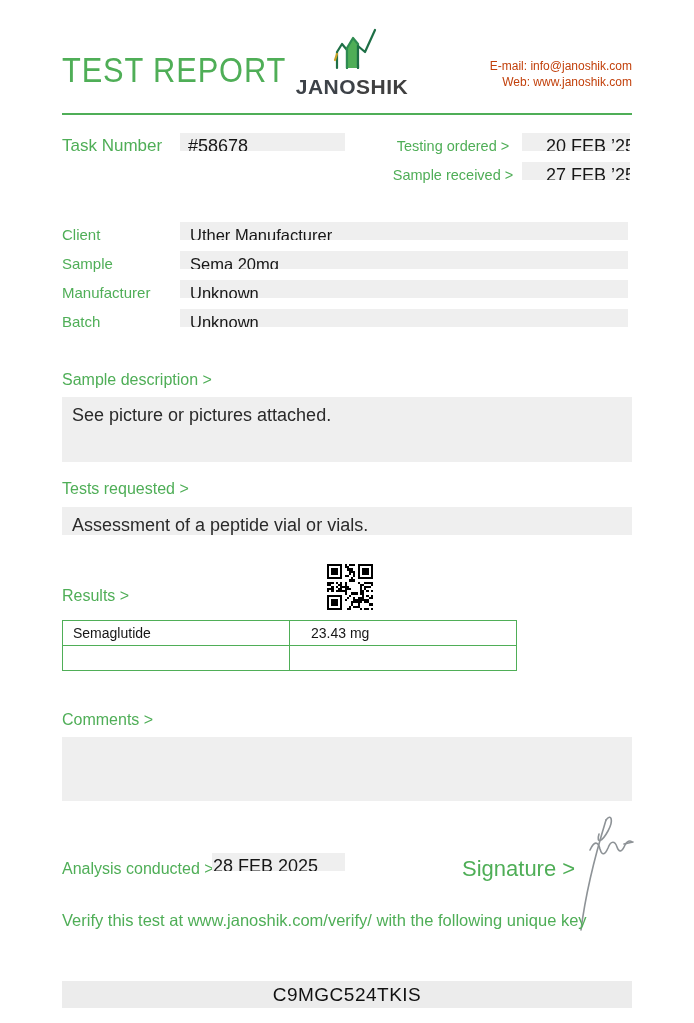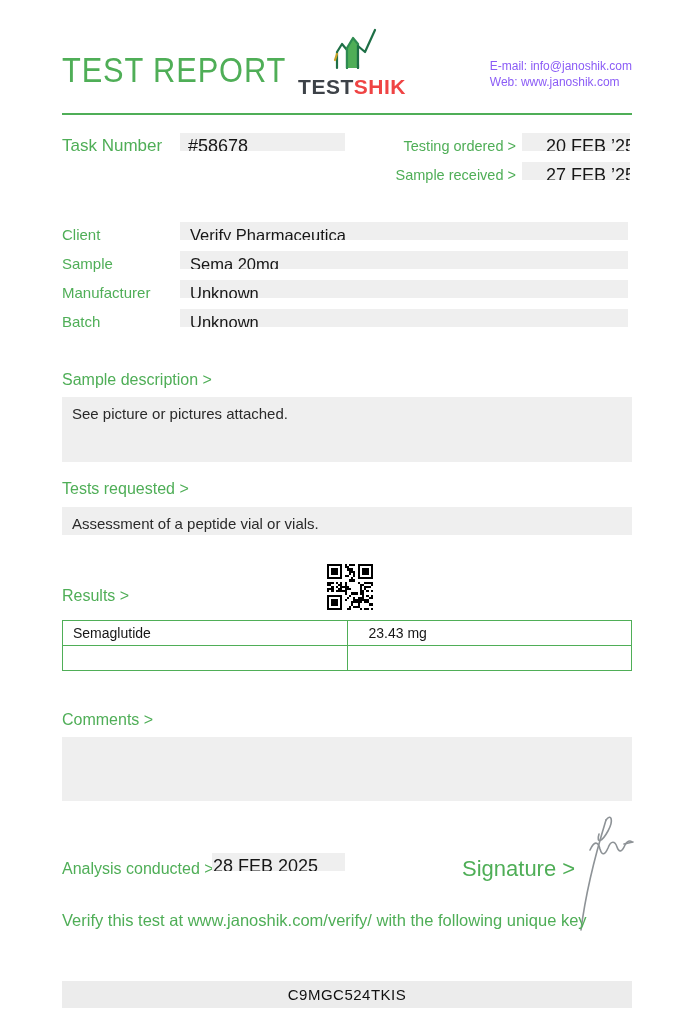--- a/index.html
+++ b/index.html
@@ -11,119 +11,119 @@
   .title {
     left: 62px; top: 50px; font-size: 35px; font-weight: 500;
     color: #4fae57; letter-spacing: 1px;
     transform: scaleX(0.88); transform-origin: left top;
     white-space: nowrap;
   }
 
   .logo { left: 293px; top: 26px; width: 118px; text-align: center; }
   .logo-text { font-size: 21px; font-weight: 700; letter-spacing: 0.5px; margin-top: 1px; }
   .logo-jano { color: #3d4248; }
-  .logo-shik { color: #ef4444; }
+  .logo-shik { color: #404040; }
 
   .contact {
-    right: 62px; top: 58px; text-align: left;
-    font-size: 12px; line-height: 16px; color: #8b5cf6;
+    right: 62px; top: 58px; text-align: right;
+    font-size: 12px; line-height: 16px; color: #c2410c;
   }
 
   .rule { left: 62px; top: 113px; width: 570px; height: 2px; background: #4fae57; }
 
   .green-label { color: #4fae57; white-space: nowrap; }
 
   .field {
     background: #efefef; line-height: 26px; height: 18px;
     white-space: nowrap; overflow: hidden;
   }
 
   .task-label { left: 62px; top: 136px; font-size: 17px; }
   .task-field { left: 180px; top: 133px; width: 165px; padding-left: 8px; font-size: 18px; }
 
-  .date-label { width: 126px; text-align: right; font-size: 14.5px; line-height: 26px; }
+  .date-label { width: 126px; text-align: center; font-size: 14.5px; line-height: 26px; }
   .dl1 { left: 390px; top: 133px; }
   .dl2 { left: 390px; top: 162px; }
   .date-field { left: 522px; width: 108px; padding-left: 24px; font-size: 18px; }
   .df1 { top: 133px; }
   .df2 { top: 162px; }
 
   .info-label { left: 62px; font-size: 15px; line-height: 26px; }
   .info-field { left: 180px; width: 448px; padding-left: 10px; font-size: 16.5px; }
 
   .section-label { left: 62px; font-size: 16px; }
 
   .section-box {
     left: 62px; width: 570px; background: #efefef;
-    font-size: 15px; color: #2a2a2a; padding: 8px 10px;
+    font-size: 18px; color: #2a2a2a; padding: 8px 10px;
   }
 
   .qr { left: 327px; top: 564px; width: 46px; height: 46px; }
 
   table.results {
-    left: 62px; top: 620px; width: 570px;
+    left: 62px; top: 620px; width: 455px;
     border-collapse: collapse; table-layout: fixed;
   }
   table.results td {
     border: 1px solid #4fae57; height: 25px;
     font-size: 14px; padding: 0 0 0 10px; white-space: nowrap; overflow: hidden;
   }
   table.results td.val { padding-left: 21px; }
 
   .analysis-label { left: 62px; top: 856px; font-size: 16px; line-height: 26px; }
   .analysis-field { left: 212px; top: 853px; width: 133px; padding-left: 1px; font-size: 18px; }
   .signature-label { left: 462px; top: 856px; font-size: 22px; line-height: 26px; }
   .signature-img { left: 548px; top: 812px; }
 
   .verify-line { left: 62px; top: 911px; font-size: 16.5px; }
   .verify-field {
     left: 62px; top: 981px; width: 570px; height: 27px; line-height: 27px;
-    background: #ececec; text-align: center; font-size: 15px;
+    background: #ececec; text-align: center; font-size: 19px;
     letter-spacing: 0.5px; color: #111;
   }
 </style>
 </head>
 <body>
 
 <div class="abs title">TEST REPORT</div>
 
 <div class="abs logo">
   <span>
     <svg width="58" height="44" viewBox="0 0 58 44">
       <g fill="none" stroke="#1e6f46" stroke-width="2.2" stroke-linejoin="round" stroke-linecap="round">
         <path d="M14 42 V26 L19 18 L24 24 V42" fill="#ffffff"></path>
         <path d="M24 42 V22 L30 12 L35 18 V42" fill="#4fae57" stroke="#2e8b50"></path>
         <path d="M35 42 V20 L42 26 L52 4" fill="#ffffff"></path>
       </g>
       <path d="M12 34 L14 28" stroke="#c9a227" stroke-width="2.2" fill="none" stroke-linecap="round"></path>
     </svg>
   </span>
   <div class="logo-text">
-    <span class="logo-jano">TEST</span><span class="logo-shik">SHIK</span>
+    <span class="logo-jano">JANO</span><span class="logo-shik">SHIK</span>
   </div>
 </div>
 
 <div class="abs contact">
   <div>E-mail: info@janoshik.com</div>
   <div>Web: www.janoshik.com</div>
 </div>
 
 <div class="abs rule"></div>
 
 <div class="abs green-label task-label">Task Number</div>
 <div class="abs field task-field">#58678</div>
 
 <div class="abs green-label date-label dl1">Testing ordered &gt;</div>
 <div class="abs field date-field df1">20 FEB ’25</div>
 
 <div class="abs green-label date-label dl2">Sample received &gt;</div>
 <div class="abs field date-field df2">27 FEB ’25</div>
 
 <div class="abs green-label info-label" style="top:222px">Client</div>
-<div class="abs field info-field" style="top:222px">Verify Pharmaceutica</div>
+<div class="abs field info-field" style="top:222px">Uther Manufacturer</div>
 
 <div class="abs green-label info-label" style="top:251px">Sample</div>
 <div class="abs field info-field" style="top:251px">Sema 20mg</div>
 
 <div class="abs green-label info-label" style="top:280px">Manufacturer</div>
 <div class="abs field info-field" style="top:280px">Unknown</div>
 
 <div class="abs green-label info-label" style="top:309px">Batch</div>
 <div class="abs field info-field" style="top:309px">Unknown</div>
 

